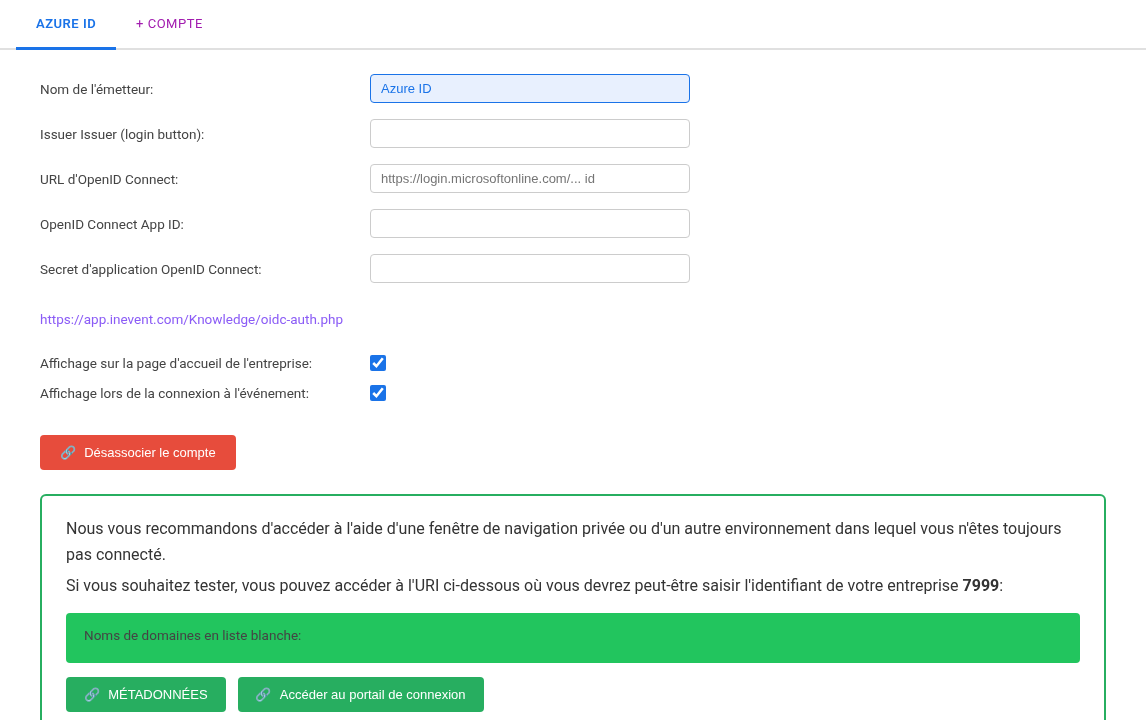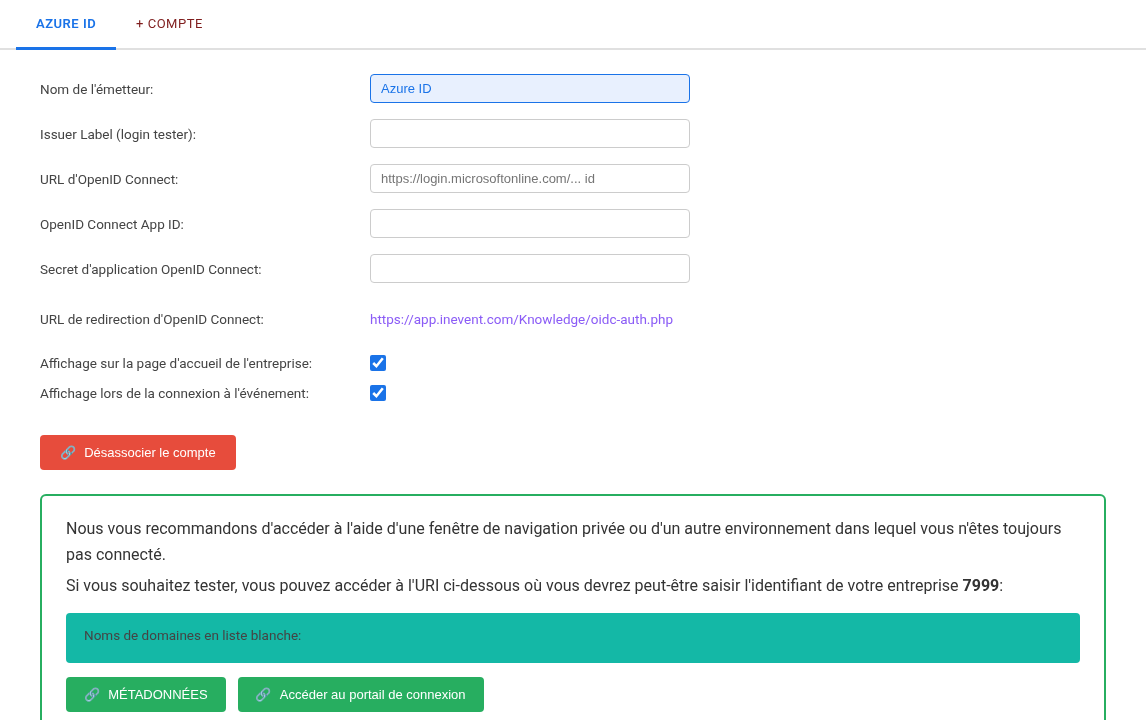--- a/index.html
+++ b/index.html
@@ -28,21 +28,21 @@
       margin-bottom: -2px;
       text-transform: uppercase;
     }
 
     .tab.active {
       color: #1a73e8;
       border-bottom: 3px solid #1a73e8;
     }
 
     .tab.add {
-      color: #7f1d1d;
+      color: #a21caf;
       font-weight: 400;
     }
 
     .content {
       padding: 24px 40px;
     }
 
     .form-row {
       display: flex;
       align-items: center;
@@ -139,21 +139,21 @@
       color: #333;
       line-height: 1.6;
       margin-bottom: 6px;
     }
 
     .info-box p strong {
       font-weight: 700;
     }
 
     .whitelist-box {
-      background: #14b8a6;
+      background: #22c55e;
       border-radius: 4px;
       padding: 14px 18px;
       margin: 14px 0;
       min-height: 50px;
     }
 
     .whitelist-label {
       font-size: 13.5px;
       color: #444;
     }
@@ -200,21 +200,21 @@
   
   <div class="form-row">
     <div class="form-label">Nom de l'émetteur:</div>
     <div class="form-field">
       <input type="text" class="highlighted" value="Azure ID" style="">
     </div>
   </div>
 
   
   <div class="form-row">
-    <div class="form-label">Issuer Label (login tester):</div>
+    <div class="form-label">Issuer Issuer (login button):</div>
     <div class="form-field">
       <input type="text" style="">
     </div>
   </div>
 
   
   <div class="form-row">
     <div class="form-label">URL d'OpenID Connect:</div>
     <div class="form-field">
       <input type="text" placeholder="https://login.microsoftonline.com/... id" style="">
@@ -234,21 +234,20 @@
     <div class="form-label">Secret d'application OpenID Connect:</div>
     <div class="form-field">
       <input type="password" style="">
     </div>
   </div>
 
   <div class="separator"></div>
 
   
   <div class="form-row">
-    <div class="form-label">URL de redirection d'OpenID Connect:</div>
     <div class="form-field">
       <span class="redirect-url">https://app.inevent.com/Knowledge/oidc-auth.php</span>
     </div>
   </div>
 
   <div class="separator"></div>
 
   
   <div class="checkbox-row">
     <div class="form-label">Affichage sur la page d'accueil de l'entreprise:</div>

